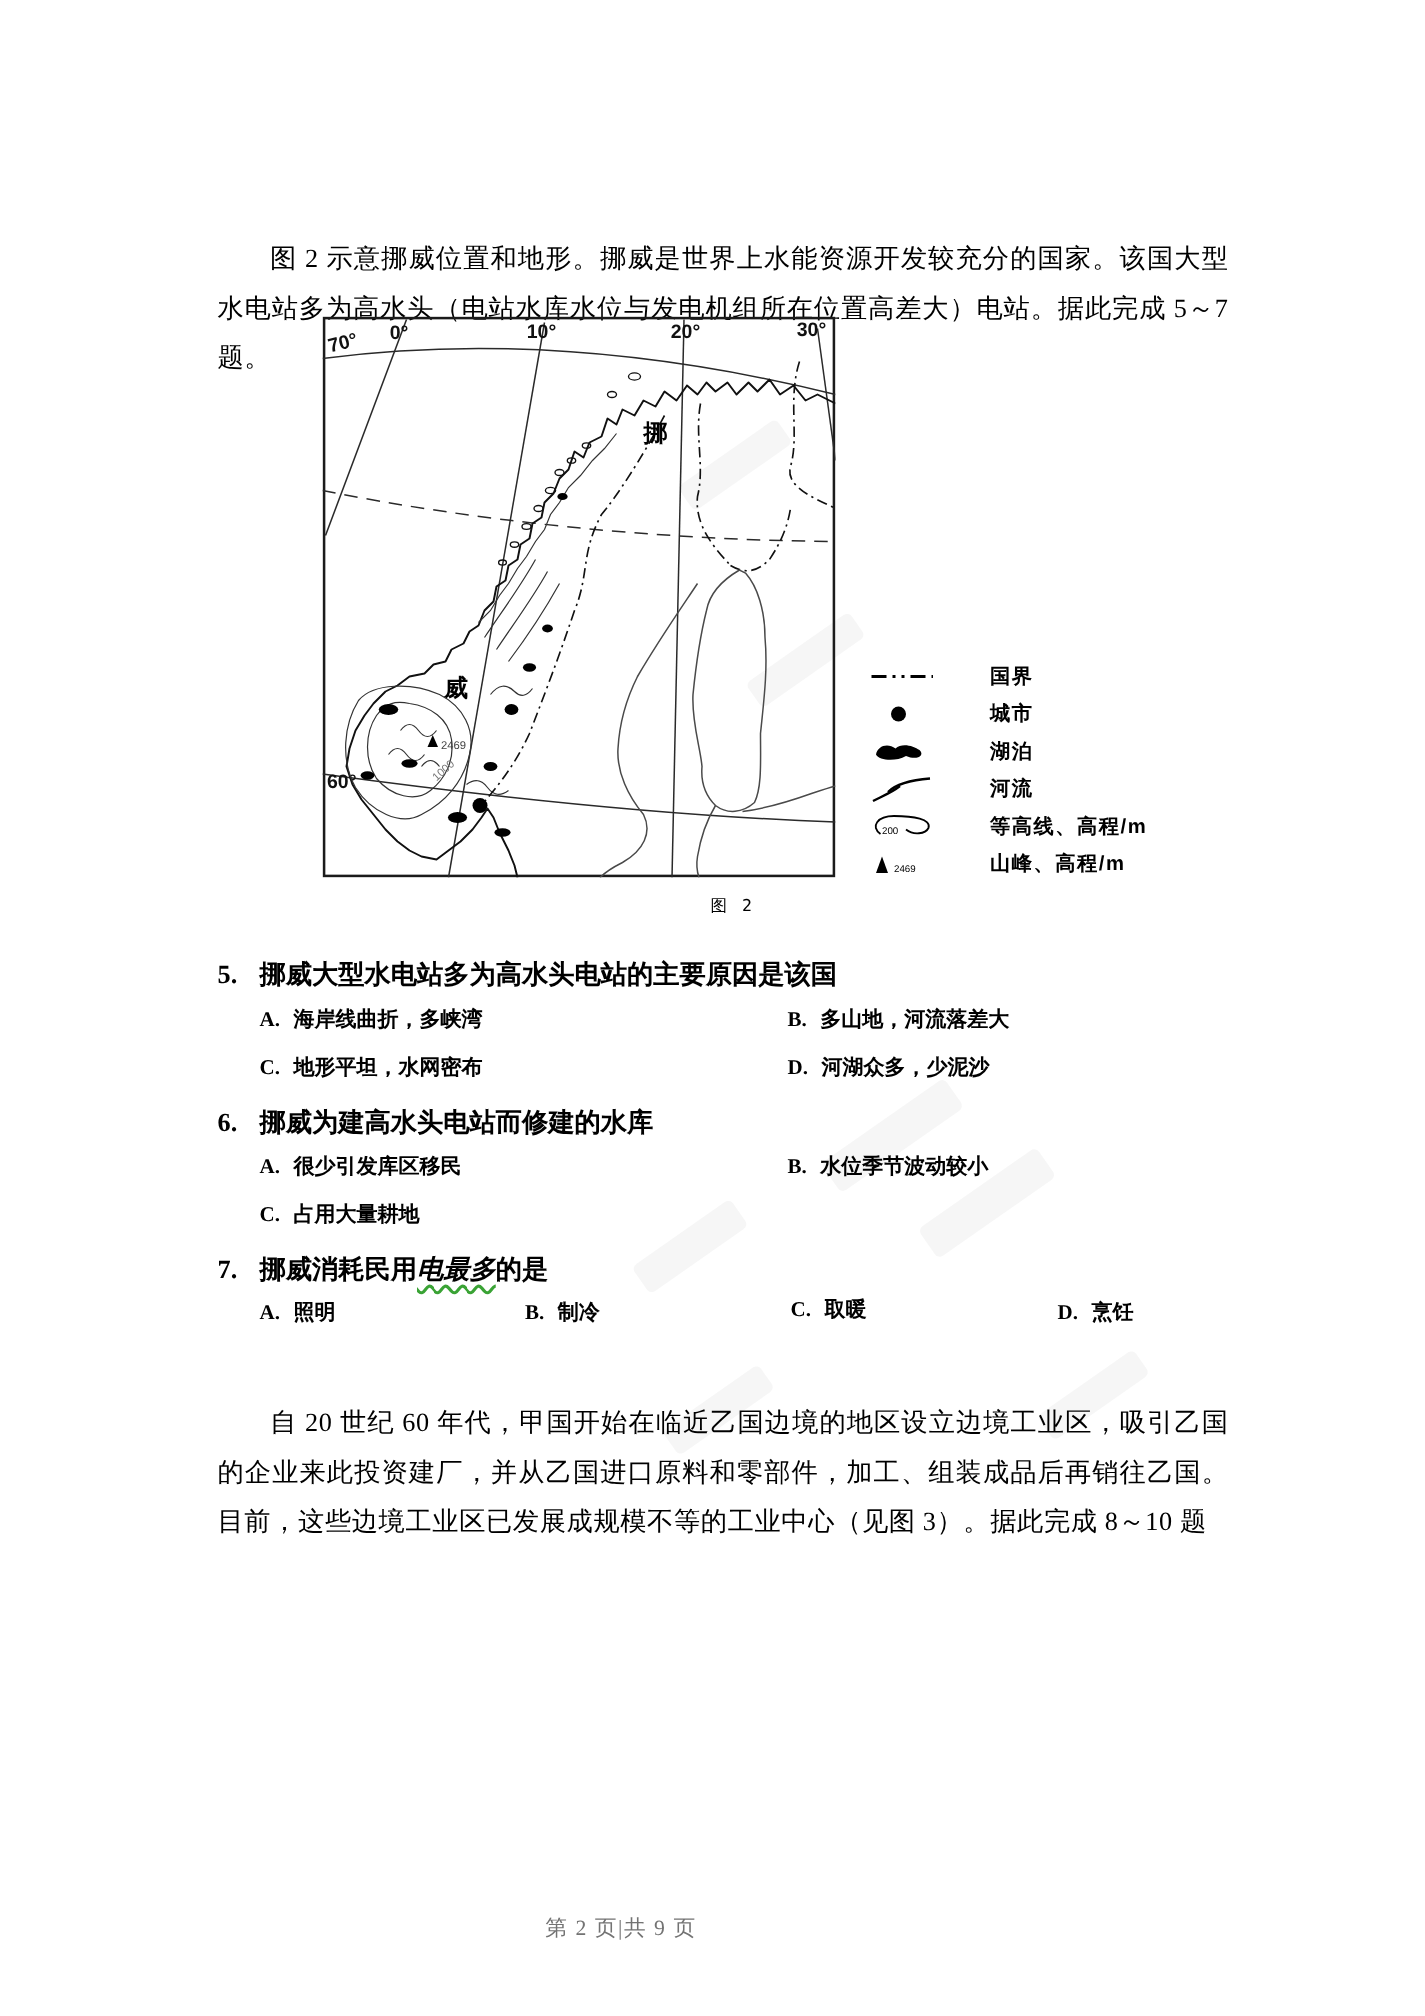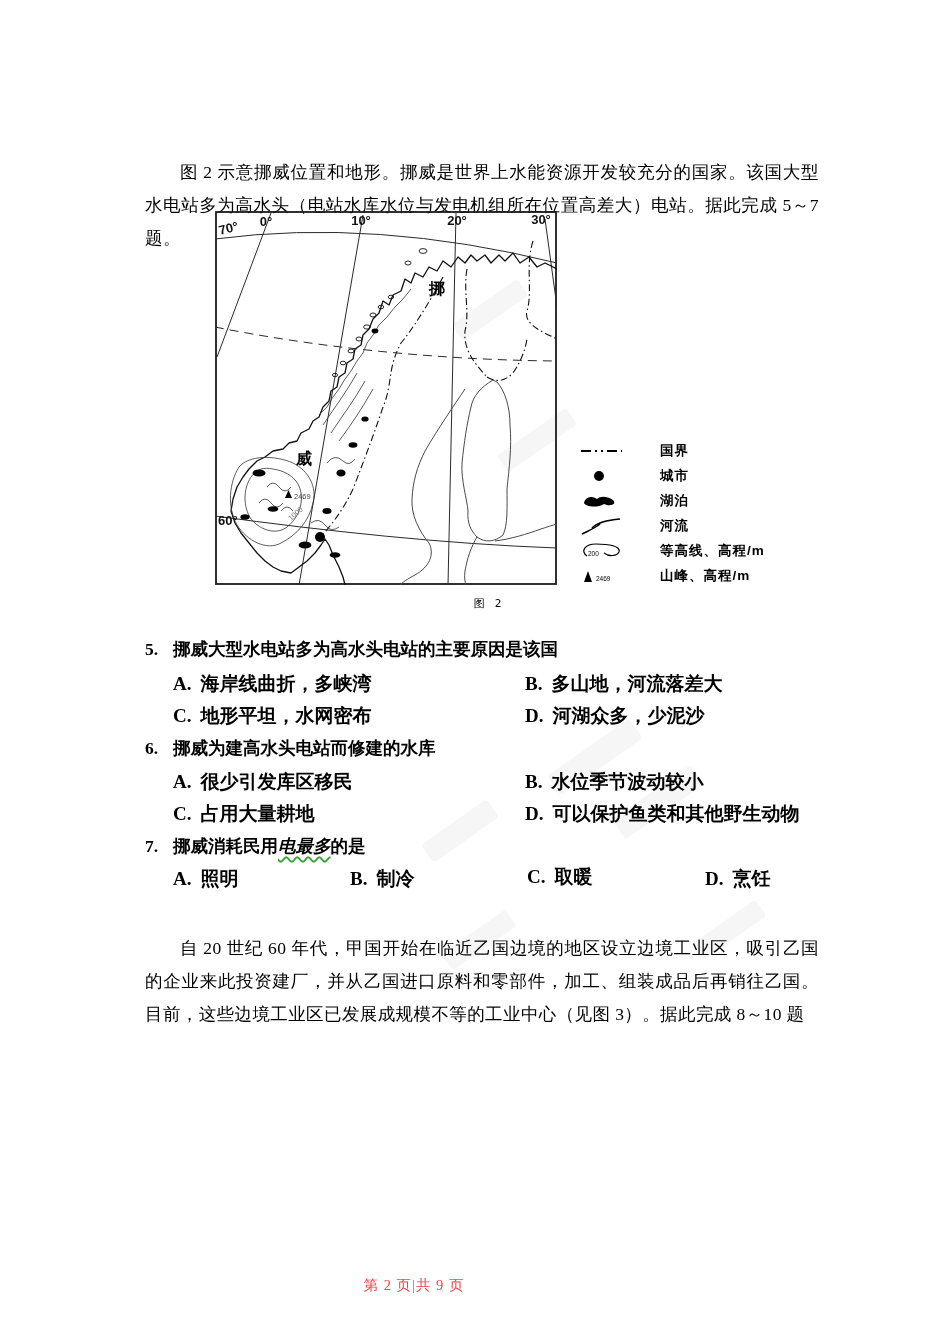--- a/index.html
+++ b/index.html
@@ -19,27 +19,27 @@
   .legend-sym{flex:0 0 50px;width:50px;height:22px;}
   .legend-label{font-size:13.5px;font-weight:700;letter-spacing:1px;
                 font-family:"Liberation Sans", sans-serif;white-space:nowrap;padding-left:32px;}
 
   .caption{position:absolute;left:215px;top:596px;width:545px;text-align:center;
            font-size:11px;font-weight:400;}
   .caption .sp{display:inline-block;width:10px;}
 
   .q-stem{position:absolute;left:145px;font-size:17.5px;font-weight:700;white-space:nowrap;}
   .q-stem .qnum{display:inline-block;width:28px;}
-  .opt{position:absolute;font-size:19px;font-weight:700;white-space:nowrap;}
+  .opt{position:absolute;font-size:14px;font-weight:700;white-space:nowrap;}
   .opt .okey{display:inline-block;margin-right:9px;}
   .wavy{text-decoration-line:underline;text-decoration-style:wavy;
         text-decoration-color:#3aa335;text-decoration-thickness:1.5px;text-underline-offset:4px;font-style:italic;}
 
   .footer{position:absolute;left:0;top:1276px;width:100%;text-align:center;
-          font-size:14.5px;color:#ef4444;letter-spacing:1px;}
+          font-size:14.5px;color:#737373;letter-spacing:1px;}
 
   .watermark{position:absolute;background:#bdbdbd;opacity:.13;border-radius:4px;
              transform:rotate(-35deg);pointer-events:none;}
 
   .mono-num{font-family:"DejaVu Sans Mono", monospace;}
 </style>
 </head>
 <body>
 
 <div class="page">
@@ -232,23 +232,20 @@
   </div>
   <div class="opt" style="left:173px;top:769px">
     <span class="okey">A.</span><span>很少引发库区移民</span>
   </div>
   <div class="opt" style="left:525px;top:769px">
     <span class="okey">B.</span><span>水位季节波动较小</span>
   </div>
   <div class="opt" style="left:173px;top:801px">
     <span class="okey">C.</span><span>占用大量耕地</span>
   </div>
-  <div class="opt" style="left:525px;top:801px">
-    <span class="okey">D.</span><span>可以保护鱼类和其他野生动物</span>
-  </div>
 
   <div class="q-stem" style="top:834px">
     <span class="qnum">7.</span><span>挪威消耗民用</span><span class="wavy">电最多</span><span>的是</span>
   </div>
   <div class="opt" style="left:173px;top:866px">
     <span class="okey">A.</span><span>照明</span>
   </div>
   <div class="opt" style="left:350px;top:866px">
     <span class="okey">B.</span><span>制冷</span>
   </div>

